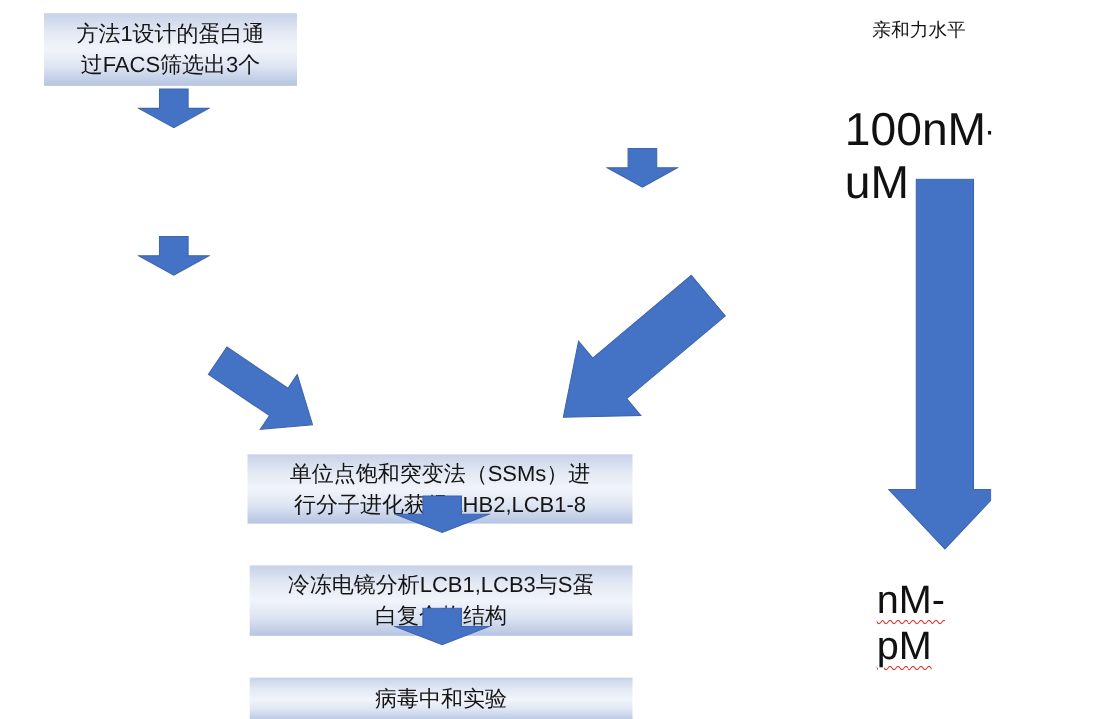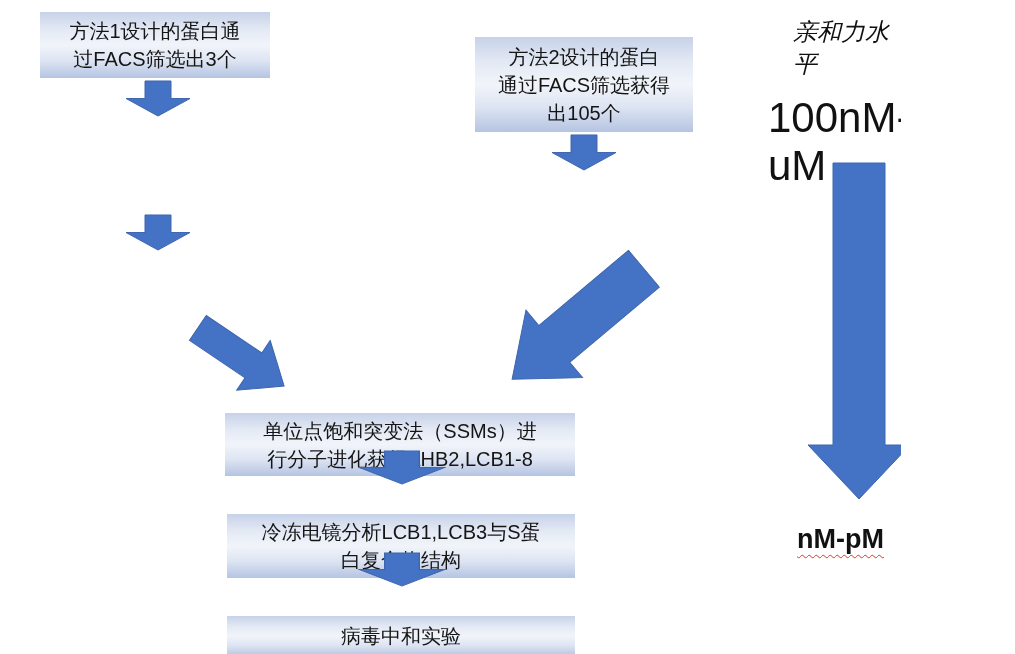--- a/index.html
+++ b/index.html
@@ -35,28 +35,27 @@
       #dde4f2 74%,
       var(--box_bottom) 100%);
     font-size:20px;
     line-height:28px;
     color:var(--text);
   }
   .box.wide{font-size:20px;line-height:28px;margin-top:28px;}
   .arrow{position:absolute;display:block;}
   .rot{transform-origin:50% 50%;}
   .label{position:absolute;color:#111;}
-  .affinity-title{font-size:24px;left:793px;top:16px;font-style:italic;}
+  .affinity-title{font-size:17px;left:793px;top:16px;}
   .affinity-top{font-size:42px;left:768px;top:94px;}
   .affinity-bottom{
-    font-size:27px;left:797px;top:524px;
+    font-size:36px;left:797px;top:524px;
     text-decoration:underline wavy var(--spellcheck_red);
     text-decoration-thickness:1px;
     text-underline-offset:6px;
-    font-weight:bold;
   }
 </style>
 </head>
 <body>
 
 <div class="canvas">
 
   <div class="box" style="left:40px;top:12px;width:230px;height:66px">方法1设计的蛋白通
 过FACS筛选出3个</div>
 
@@ -67,23 +66,20 @@
 
   <svg class="arrow" style="left:125px;top:214px" width="66" height="37" viewBox="0 0 66 38" preserveAspectRatio="none">
     <polygon points="20,1 46,1 46,19 65,19 33,37 1,19 20,19" fill="var(--arrow_fill)" stroke="var(--arrow_stroke)" stroke-width="1"></polygon>
   </svg>
 
 
   <svg class="arrow rot" style="left:210px;top:304px;transform:rotate(-56deg)" width="62" height="106" viewBox="0 0 62 106" preserveAspectRatio="none">
     <polygon points="16,1 46,1 46,68 61,68 31,105 1,68 16,68" fill="var(--arrow_fill)" stroke="var(--arrow_stroke)" stroke-width="1"></polygon>
   </svg>
 
-  <div class="box" style="left:475px;top:37px;width:218px;height:95px">方法2设计的蛋白
-通过FACS筛选获得
-出105个</div>
 
   <svg class="arrow" style="left:551px;top:134px" width="66" height="37" viewBox="0 0 66 38" preserveAspectRatio="none">
     <polygon points="20,1 46,1 46,19 65,19 33,37 1,19 20,19" fill="var(--arrow_fill)" stroke="var(--arrow_stroke)" stroke-width="1"></polygon>
   </svg>
 
 
   <svg class="arrow rot" style="left:533px;top:237px;transform:rotate(50deg)" width="90" height="174" viewBox="0 0 90 174" preserveAspectRatio="none">
     <polygon points="21,1 69,1 69,118 89,118 45,173 1,118 21,118" fill="var(--arrow_fill)" stroke="var(--arrow_stroke)" stroke-width="1"></polygon>
   </svg>
 

